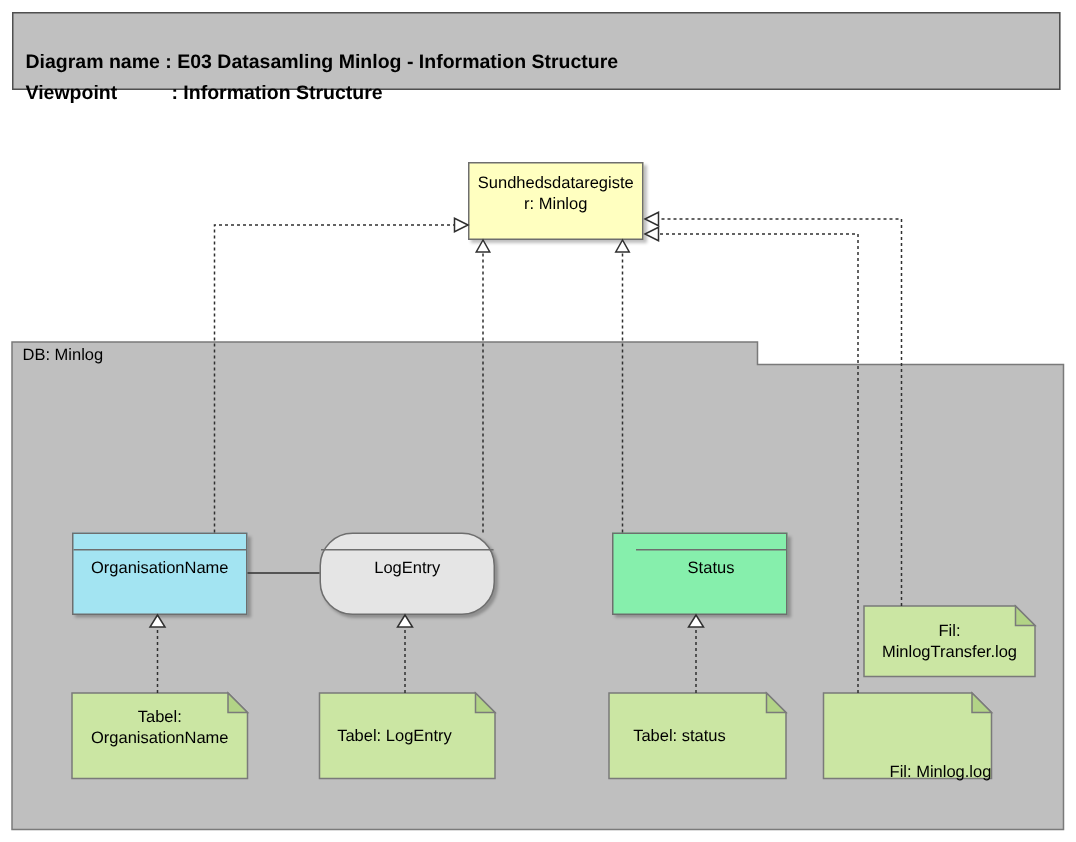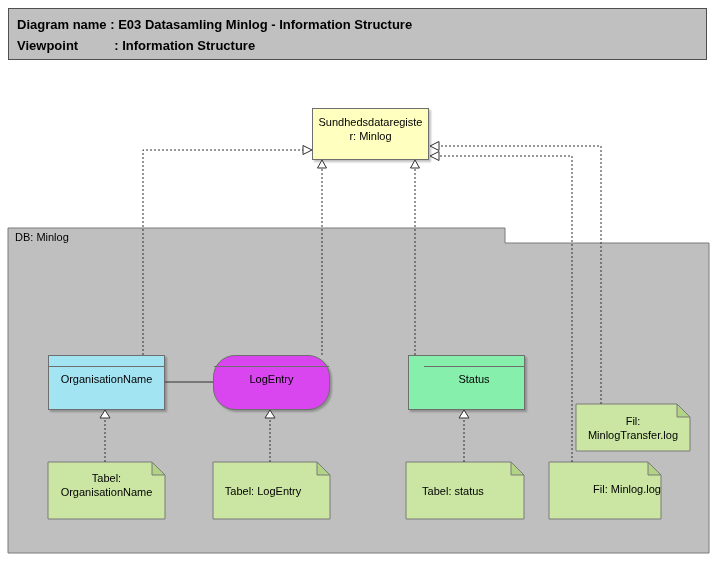--- a/index.html
+++ b/index.html
@@ -4,21 +4,21 @@
 <style>
   html,body{margin:0;padding:0;background:#fff;}
   .canvas{
     position:relative;width:717px;height:561px;background:#ffffff;
     font-family:"Liberation Sans",sans-serif;color:#000;overflow:hidden;
   }
   .layer{position:absolute;left:0;top:0;}
   
   .header{
     position:absolute;left:8px;top:8px;width:699px;height:52px;
-    border:1px solid #4f4f4f;box-sizing:border-box;padding:5px 8px;
+    border:1px solid #4f4f4f;box-sizing:border-box;padding:21px 8px;
   }
   .hline{font-size:13px;font-weight:bold;white-space:pre;line-height:21px;}
   
   .group-label{position:absolute;left:15px;top:231px;font-size:11px;}
   
   .obj{
     position:absolute;left:312px;top:108px;width:117px;height:52px;
     border:1px solid #6e6e6e;box-sizing:border-box;
     box-shadow:2px 2px 2px rgba(0,0,0,0.25);
   }
@@ -36,21 +36,21 @@
   .cls-label{font-size:11px;text-align:center;padding-top:6px;line-height:13px;}
   .cls-1{left:48px;} .cls-2{left:213px;} .cls-3{left:408px;}
   
   .note-label{
     position:absolute;display:flex;align-items:center;justify-content:center;
     text-align:center;font-size:11px;line-height:14px;padding:0 4px;box-sizing:border-box;
   }
   .nl-1{left:48px;top:462px;width:117px;height:45px;}
   .nl-2{left:213px;top:462px;width:100px;height:57px;}
   .nl-3{left:406px;top:462px;width:94px;height:57px;}
-  .nl-4{left:549px;top:460px;width:132px;height:57px;padding-left:28px;}
+  .nl-4{left:549px;top:486px;width:132px;height:57px;padding-left:28px;}
   .nl-5{left:576px;top:404px;width:114px;height:47px;}
   
   .dash{fill:none;stroke:#303030;stroke-width:1;stroke-dasharray:2 2;}
   .solid{fill:none;stroke:#303030;stroke-width:1;}
   .tri{fill:#ffffff;stroke:#303030;stroke-width:1;}
   .shape{stroke:#7a7a7a;stroke-width:1;}
 </style>
 </head>
 <body>
 
@@ -89,21 +89,21 @@
   <div class="group-label">DB: Minlog</div>
 
   <div class="obj" style="background-color: rgb(255, 255, 192);">
     <div class="obj-label">Sundhedsdataregister: Minlog</div>
   </div>
 
   <div class="cls cls-1" style="background-color: rgb(163, 228, 242);">
     <div class="cls-strip"></div>
     <div class="cls-label">OrganisationName</div>
   </div>
-  <div class="cls cls-2" style="background-color: #d946ef; border-radius: 22px;">
+  <div class="cls cls-2" style="background-color: #e5e5e5; border-radius: 22px;">
     <div class="cls-strip"></div>
     <div class="cls-label">LogEntry</div>
   </div>
   <div class="cls cls-3" style="background-color: #86efac; padding-left: 15px;">
     <div class="cls-strip"></div>
     <div class="cls-label">Status</div>
   </div>
 
   <div class="note-label nl-1">Tabel: OrganisationName</div>
   <div class="note-label nl-2">Tabel: LogEntry</div>

